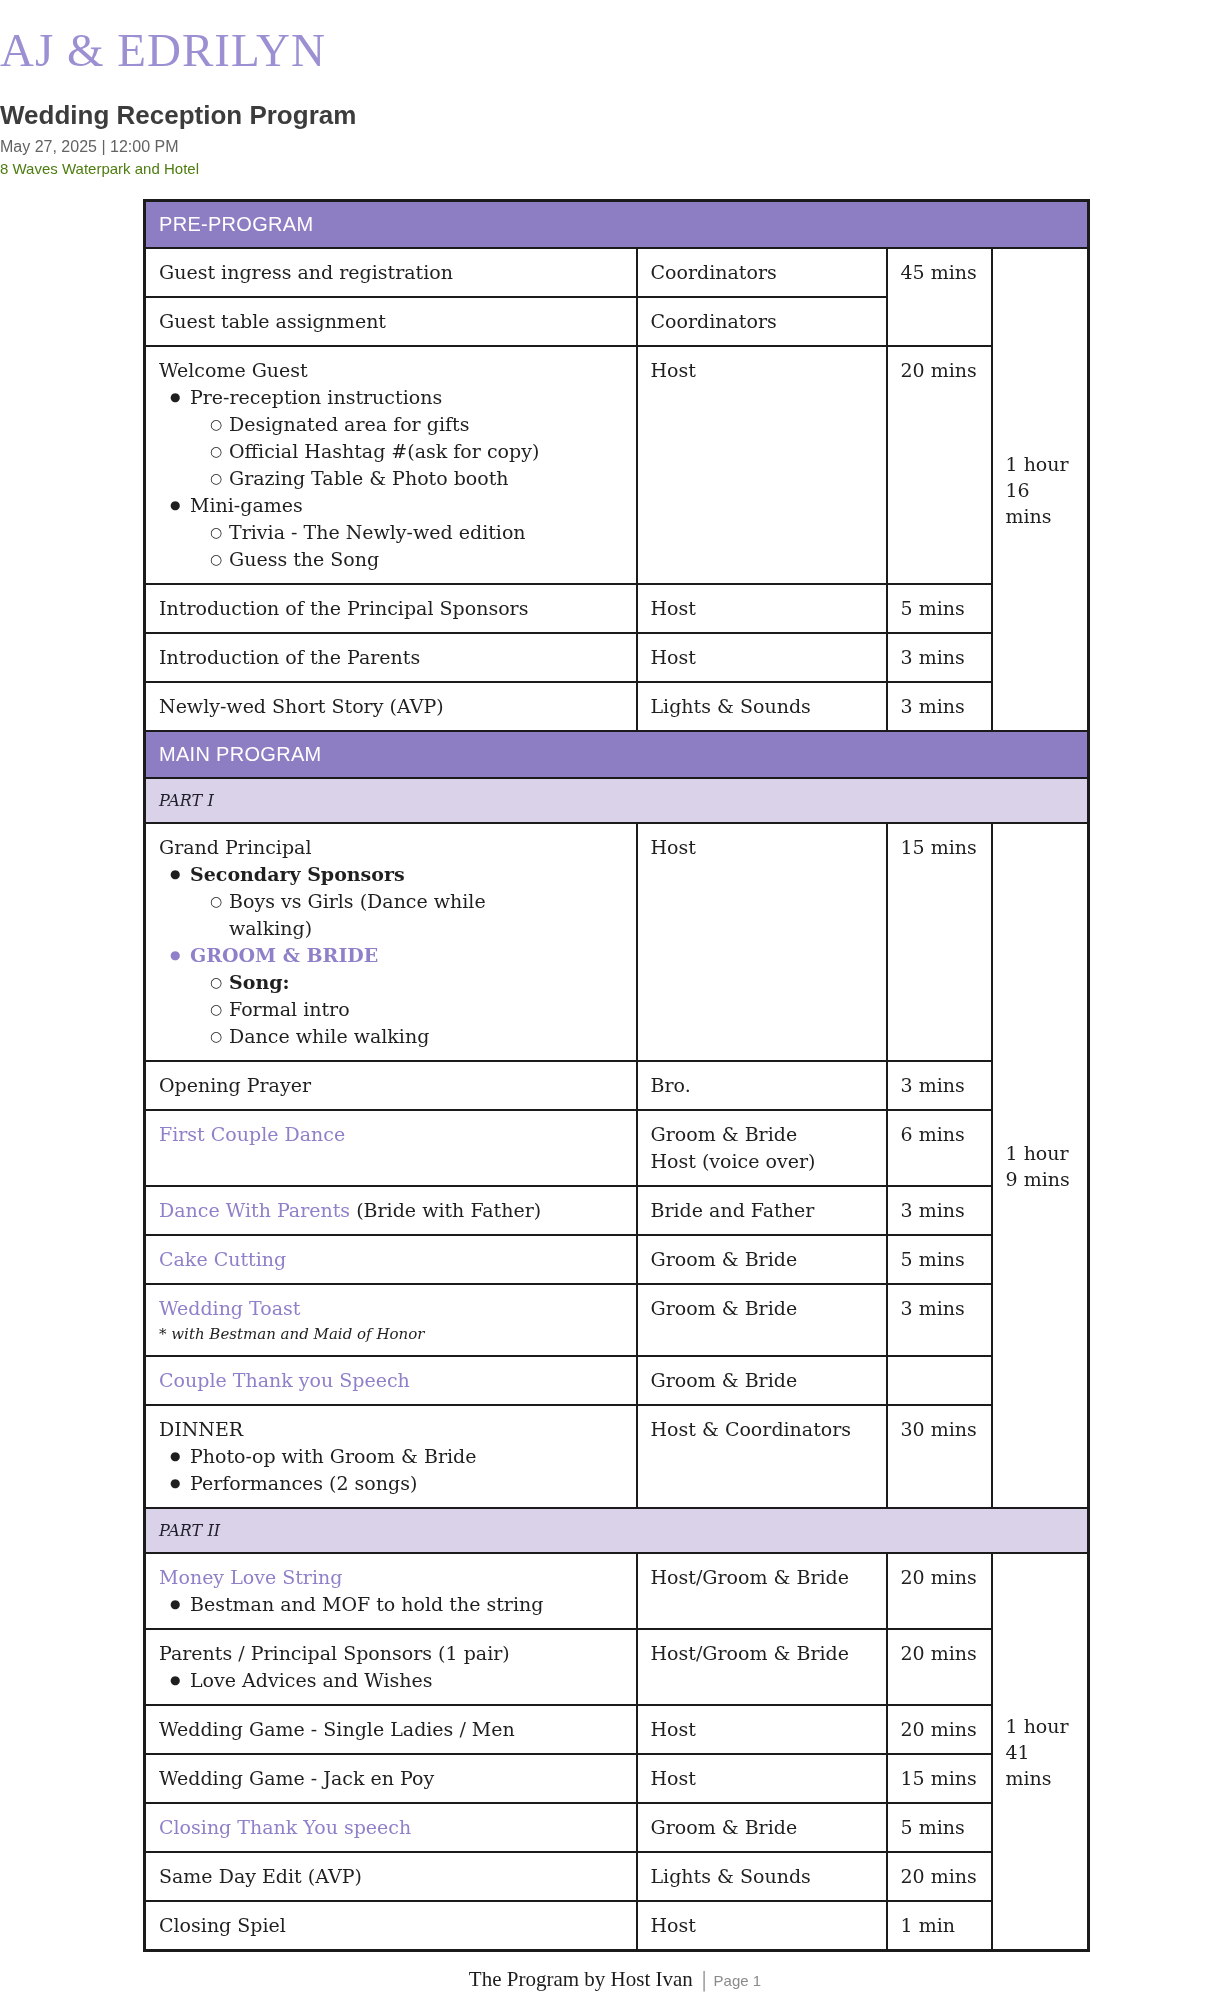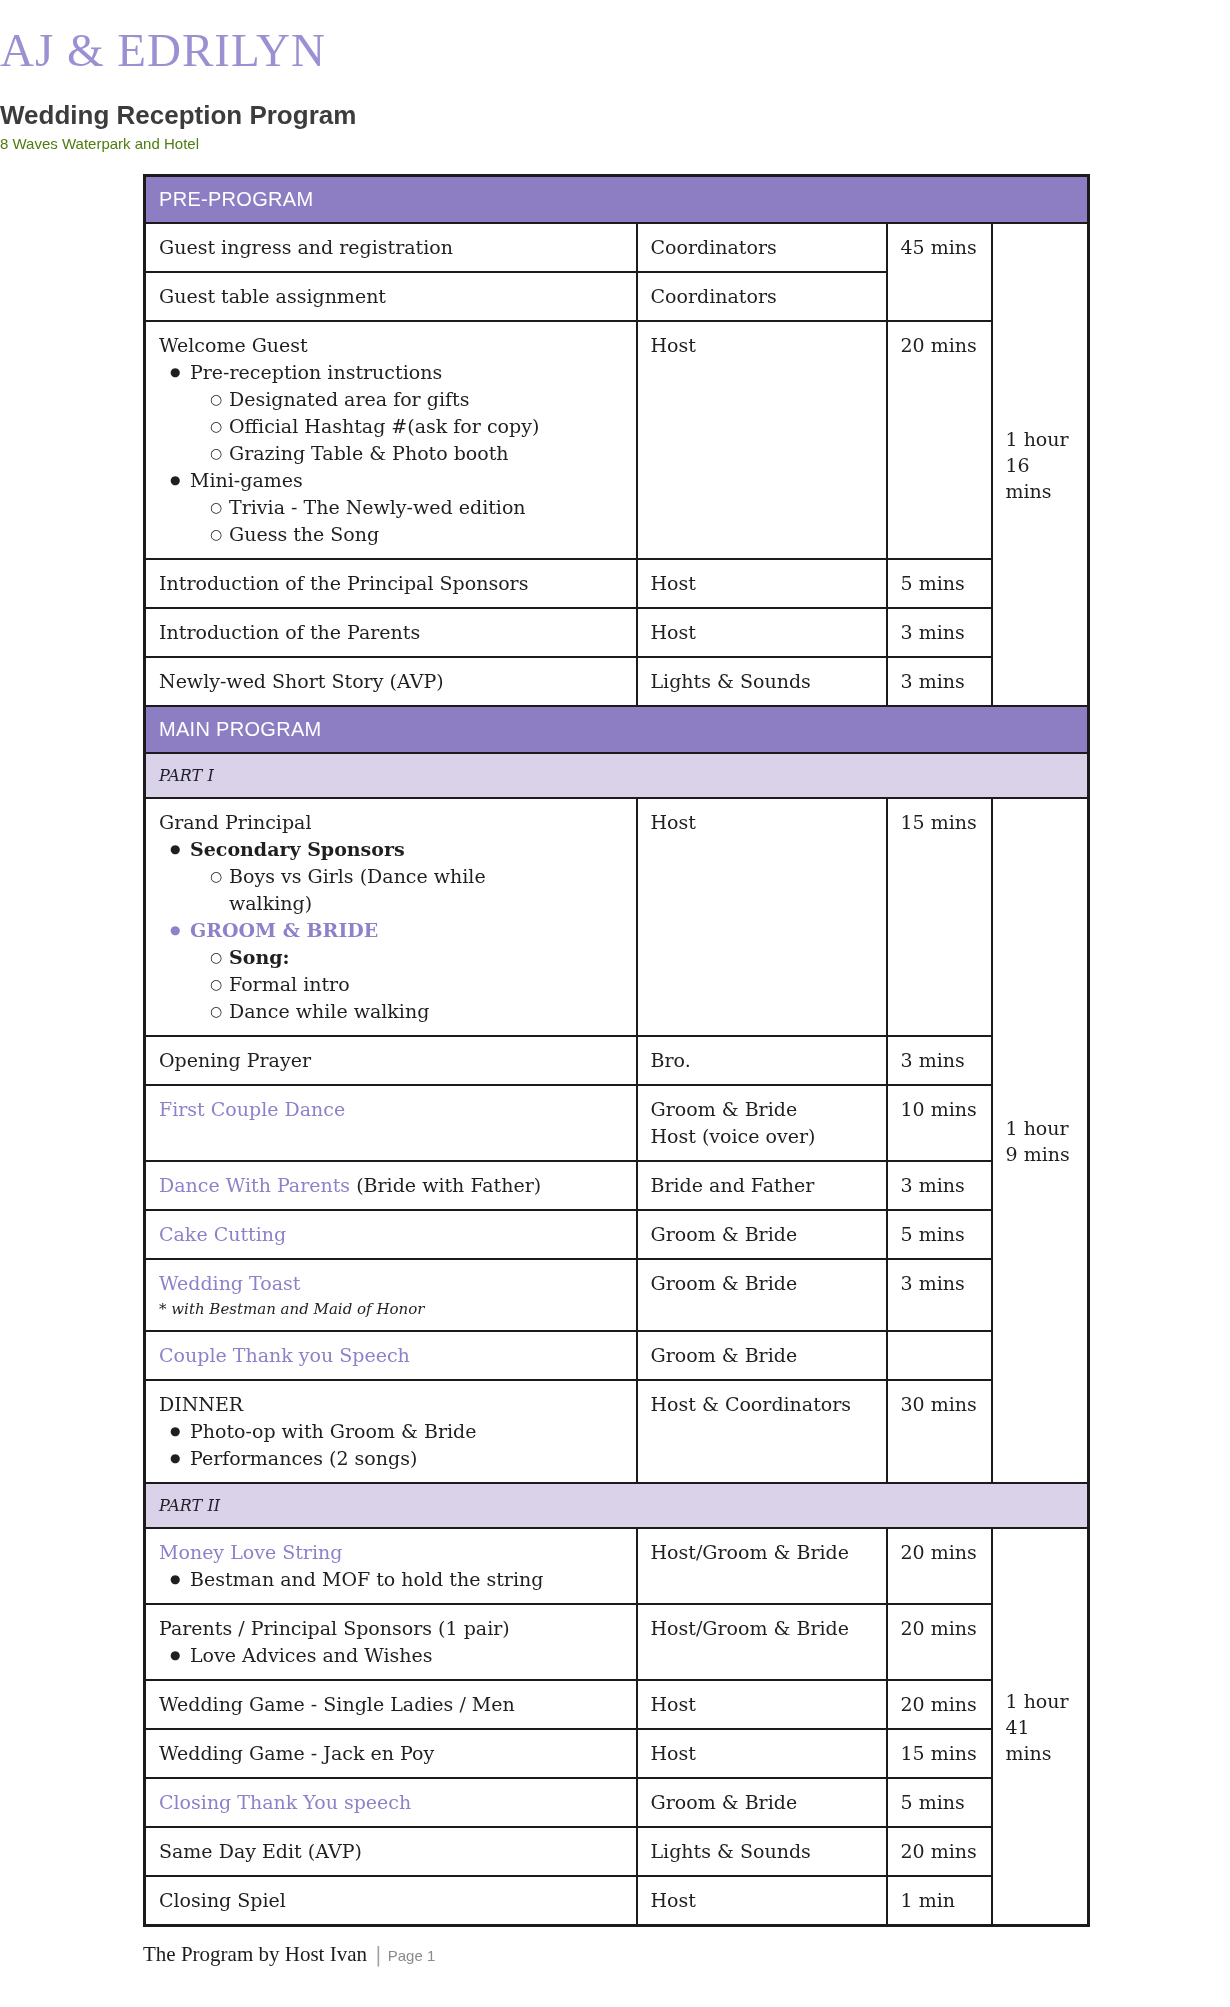--- a/index.html
+++ b/index.html
@@ -65,38 +65,39 @@
   }
   .item.lvl2 { padding-left:70px; max-width:390px; }
   .item.lvl2::before {
     content:"\25CB"; position:absolute; left:51px; top:0;
     font-size:14px; line-height:27px;
   }
 
   
   .doc-footer {
     width:944px; margin:15px 143px 0 143px;
-    text-align:left; white-space:nowrap;
+    text-align:center; white-space:nowrap;
   }
   .footer-credit {
     font-family:"Liberation Serif", serif;
     font-size:21px; color:#1c1c1c;
   }
   .footer-sep { color:#a0a0a0; font-size:20px; padding:0 6px 0 8px; }
   .footer-page {
     font-family:"Liberation Sans", sans-serif;
     font-size:15px; color:#8a8a8a;
   }
 </style>
 </head>
 <body>
 
 <div class="doc-header">
   <div class="doc-title">AJ &amp; EDRILYN</div>
   <div class="doc-subtitle">Wedding Reception Program</div>
+  <div class="doc-datetime">May 27, 2025 | 12:00 PM</div>
   <div class="doc-venue">8 Waves Waterpark and Hotel</div>
 </div>
 
 <table class="program">
   <colgroup>
     <col style="width:492px">
     <col style="width:250px">
     <col style="width:105px">
     <col style="width:97px">
   </colgroup>
@@ -203,21 +204,21 @@
         <td class="duration">3 mins</td>
       </tr>
       <tr>
         <td class="activity">
           <div class="title"><span class="accent ">First Couple Dance</span></div>
         </td>
         <td class="person">
           <div>Groom &amp; Bride</div>
           <div>Host (voice over)</div>
         </td>
-        <td class="duration">10 mins</td>
+        <td class="duration">6 mins</td>
       </tr>
       <tr>
         <td class="activity">
           <div class="title"><span class="accent ">Dance With Parents</span><span> (Bride with Father)</span></div>
         </td>
         <td class="person">
           <div>Bride and Father</div>
         </td>
         <td class="duration">3 mins</td>
       </tr>

